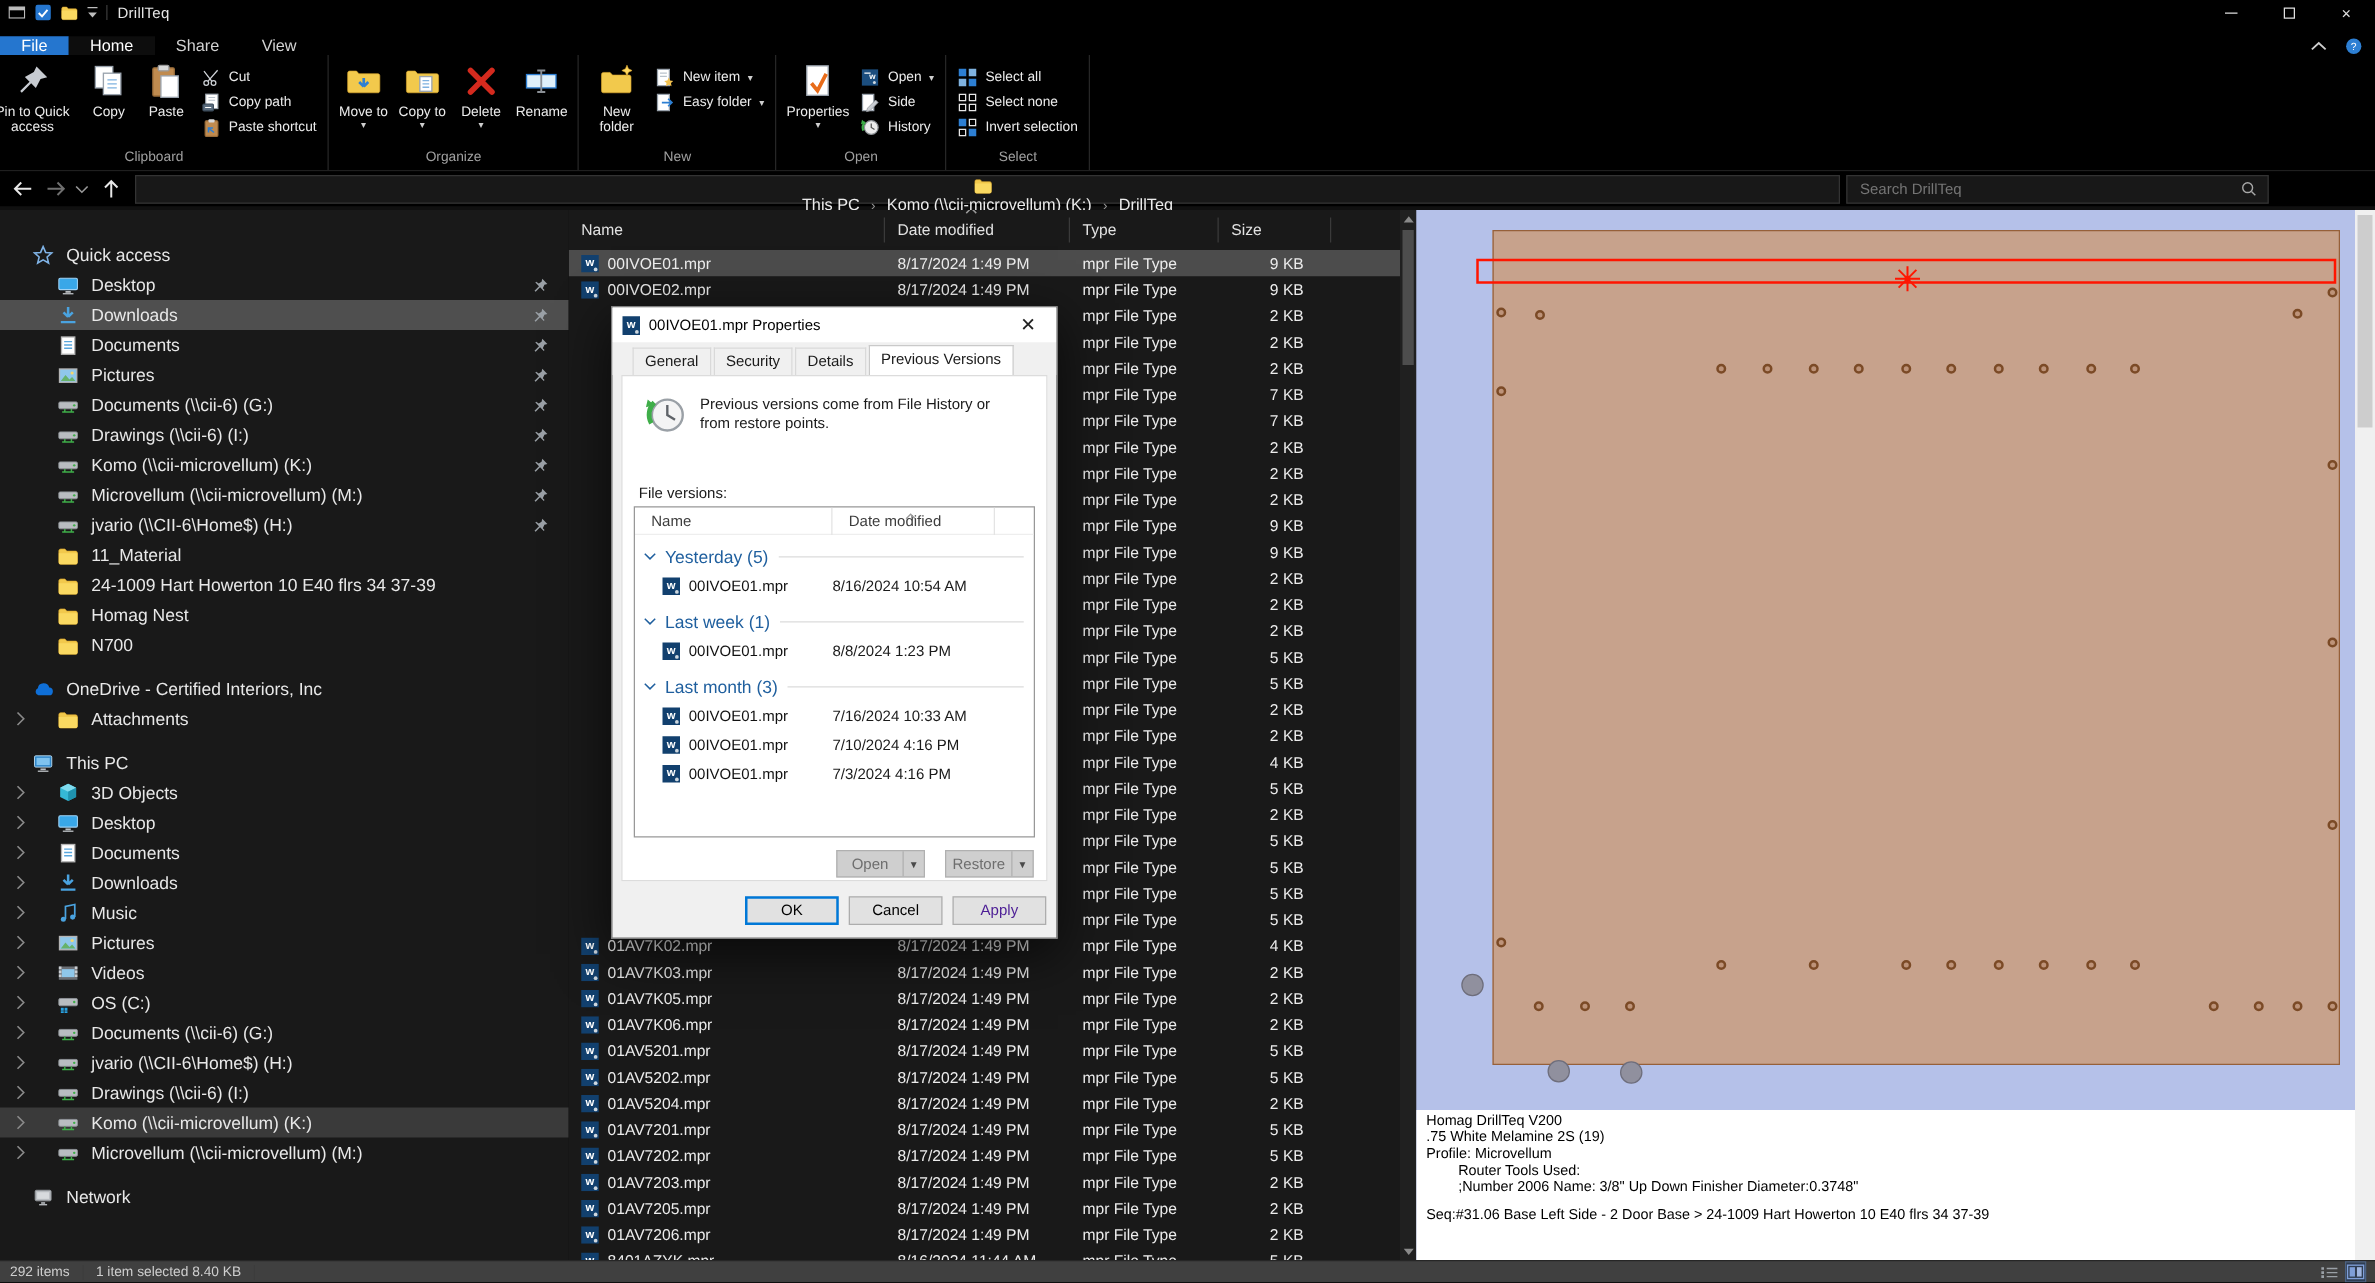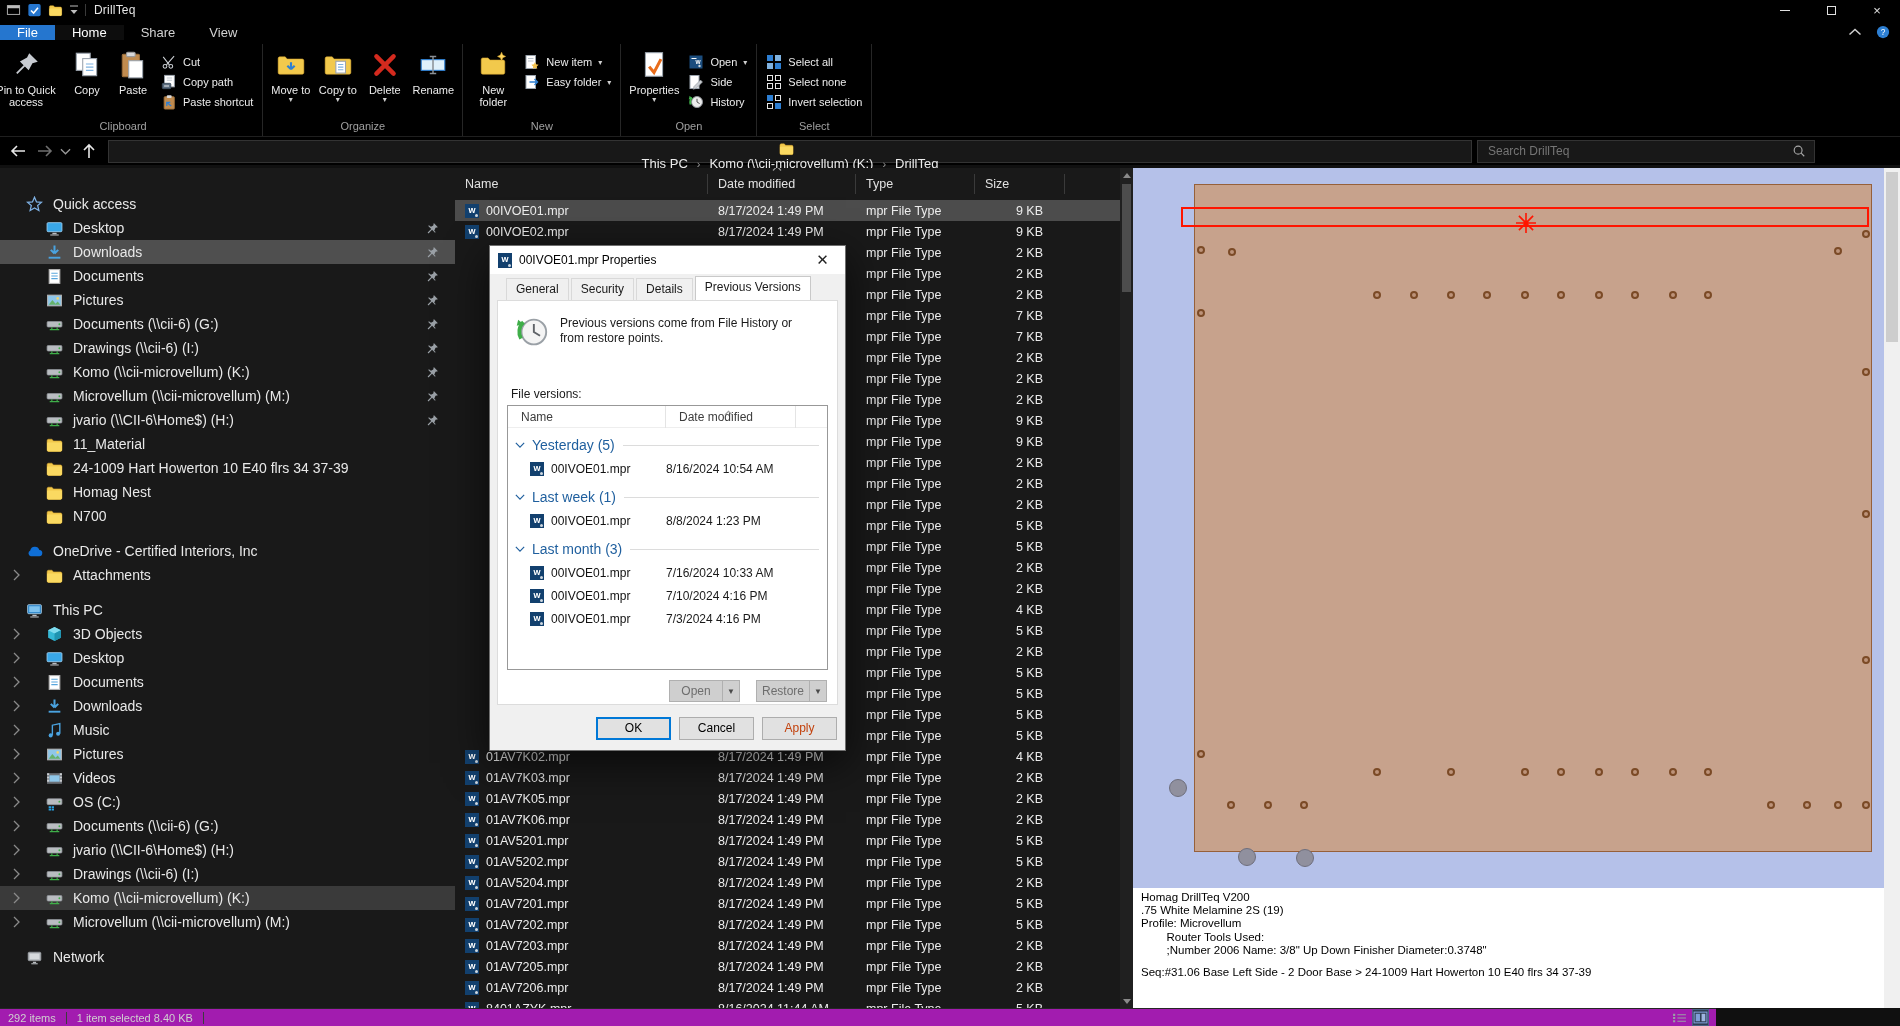--- a/index.html
+++ b/index.html
@@ -10,21 +10,21 @@
   #titlebar{position:absolute;left:0;top:0;width:1900px;height:20px;background:#000;display:flex;align-items:center;color:#e6e6e6;font-size:12px;}
   .tb-ic{width:15px;height:14px;margin-left:6px;display:inline-block;}
   .tb-sep{width:1px;height:12px;background:#3a3a3a;margin:0 8px 0 6px;}
   #win-title{letter-spacing:.2px;}
   #wincontrols{margin-left:auto;display:flex;height:20px;}
   .wc{width:46px;height:20px;display:flex;align-items:center;justify-content:center;color:#e0e0e0;font-size:13px;}
   .wc .maxbox{width:9px;height:9px;border:1px solid #e0e0e0;display:block;}
   .wc.minim span{display:block;width:10px;border-top:1px solid #e0e0e0;}
 
   
-  #tabrow{position:absolute;left:0;top:20px;width:1900px;height:24px;background:#000;display:flex;align-items:center;font-size:13px;}
+  #tabrow{position:absolute;left:0;top:20px;width:1900px;height:24px;background:#000;display:flex;align-items:flex-end;font-size:13px;}
   .ftab{background:#2576cf;color:#fff;padding:0 17px;display:flex;align-items:center;}
   .rtab{padding:0 17px;display:flex;align-items:center;color:#d2d2d2;}
   .rtab.active{color:#fff;background:#0d0d0d;}
   #tabrow-right{margin-left:auto;display:flex;align-items:center;gap:14px;padding-right:10px;}
   #tabrow-right .ic{width:14px;height:14px;}
 
   
   #ribbon{position:absolute;left:0;top:44px;width:1900px;height:93px;background:#000;display:flex;border-bottom:1px solid #1f1f1f;}
   .rgroup{display:flex;flex-direction:column;border-right:1px solid #262626;padding:2px 4px 0 4px;}
   .rg-body{flex:1;display:flex;align-items:flex-start;}
@@ -98,21 +98,21 @@
   #redmark{position:absolute;width:22px;height:22px;}
   .hole{position:absolute;width:8px;height:8px;border:2px solid #7b4a26;border-radius:50%;background:#bd9379;}
   .clamp{position:absolute;width:18px;height:18px;border-radius:50%;background:#90909e;border:1px solid #6e6e7c;}
   #pinfo{position:absolute;left:0;right:0;bottom:0;height:120px;background:#fff;color:#000;font-size:11.5px;padding:3px 0 0 8px;}
   .pline{white-space:pre;line-height:13.2px;}
   #seqline{white-space:pre;margin-top:9px;line-height:13px;}
   #pscroll{position:absolute;left:1884px;top:168px;width:16px;height:840px;background:#f0f0f0;}
   #pscroll .thumb{position:absolute;left:2px;top:4px;width:12px;height:170px;background:#cdcdcd;}
 
   
-  #statusbar{position:absolute;left:0;top:1008px;width:1716px;height:18px;background:#a21caf;border-top:1px solid #262626;display:flex;align-items:center;color:#cfcfcf;font-size:11px;padding:0 8px;gap:10px;}
+  #statusbar{position:absolute;left:0;top:1008px;width:1900px;height:18px;background:#404040;border-top:1px solid #262626;display:flex;align-items:center;color:#cfcfcf;font-size:11px;padding:0 8px;gap:10px;}
   .st-sep{width:1px;height:12px;background:#3c3c3c;}
   #status-right{margin-left:auto;display:flex;gap:6px;align-items:center;}
   #status-right .ic{width:15px;height:15px;}
   #status-right .viewsel{background:#2f3d52;outline:1px solid #4a6284;}
 
   
   #dialog{position:absolute;left:489px;top:245px;width:357px;height:506px;background:#f0f0f0;border:1px solid #6f6f6f;box-shadow:0 12px 40px rgba(0,0,0,.65);font-size:12px;color:#000;z-index:50;}
   #dtitle{height:28px;background:#fff;display:flex;align-items:center;padding-left:8px;gap:7px;font-size:12px;}
   #dtitle .mpricon{width:15px;height:15px;}
   #dclose{width:45px;height:28px;margin-left:auto;display:flex;align-items:center;justify-content:center;color:#222;font-size:15px;}
@@ -137,21 +137,21 @@
   .vrow .vname{width:158px;display:flex;align-items:center;gap:7px;padding-left:22px;}
   .vrow .vname .mpricon{width:14px;height:14px;}
   .vrow .vdate{color:#1a1a1a;}
   #pbtns{position:absolute;right:10px;top:379px;display:flex;gap:16px;}
   .split{width:71px;height:22px;background:#cfcfcf;border:1px solid #b0b0b0;color:#6e6e6e;display:flex;font-size:12px;}
   .split .main{flex:1;text-align:center;line-height:20px;}
   .split .sarr{width:17px;border-left:1px solid #b0b0b0;display:flex;align-items:center;justify-content:center;color:#4a4a4a;font-size:8px;}
   #dfoot{position:absolute;right:8px;bottom:10px;display:flex;gap:8px;}
   .fbtn{width:75px;height:23px;background:#e1e1e1;border:1px solid #adadad;font-size:12px;text-align:center;line-height:21px;color:#000;}
   .fbtn.focus{border:2px solid #0078d7;line-height:19px;}
-  .fbtn.disabled{color:#c2410c;}
+  .fbtn.disabled{color:#4c1d95;}
 
   .ic svg,.tb-ic svg,.nav-ic svg,.sic svg,.spin svg,.schev svg,.sortcaret svg,.sarr svg{width:100%;height:100%;display:block;}
 </style>
 </head>
 <body>
 
 <div id="root">
 
   <div id="titlebar">
     <span class="tb-ic">

